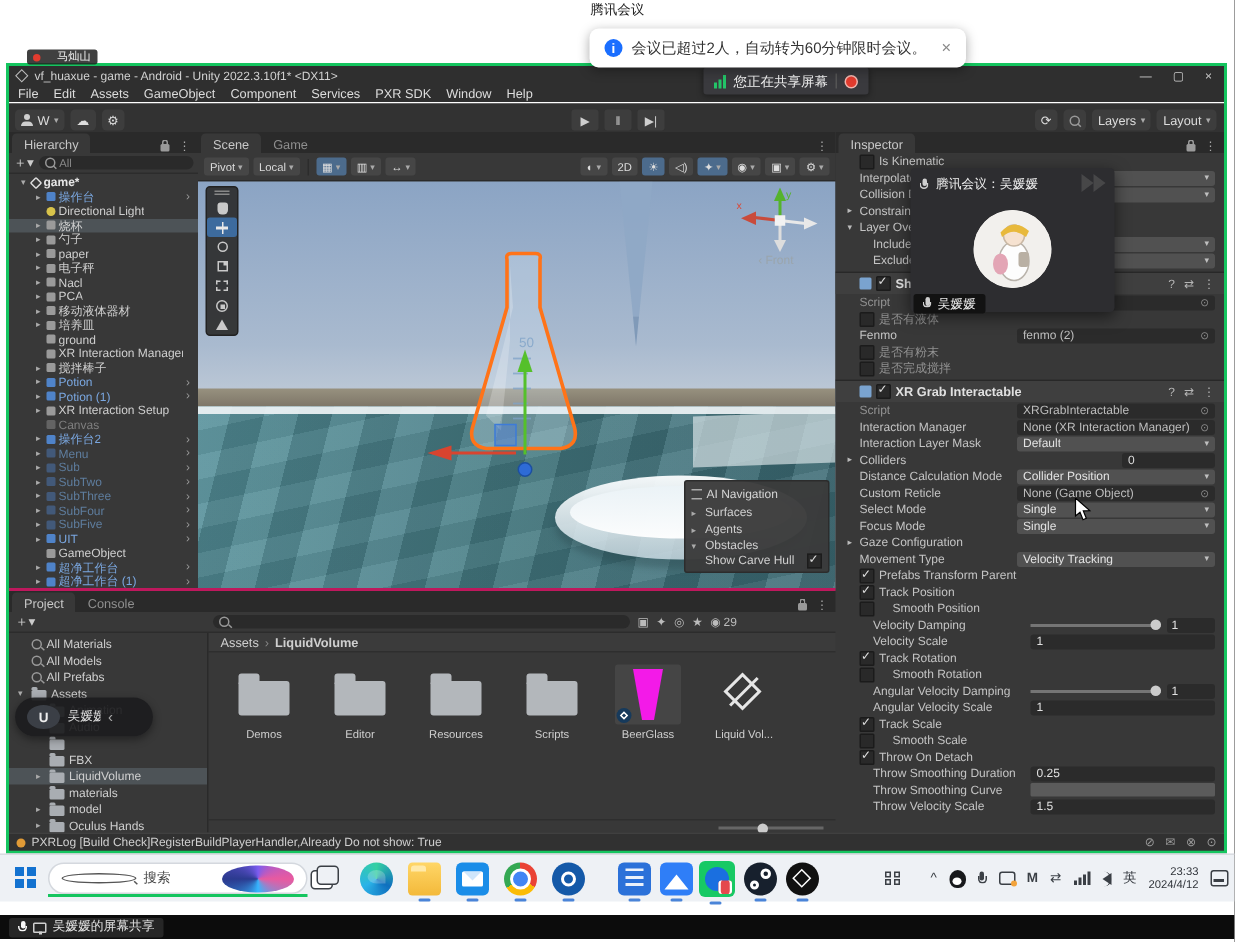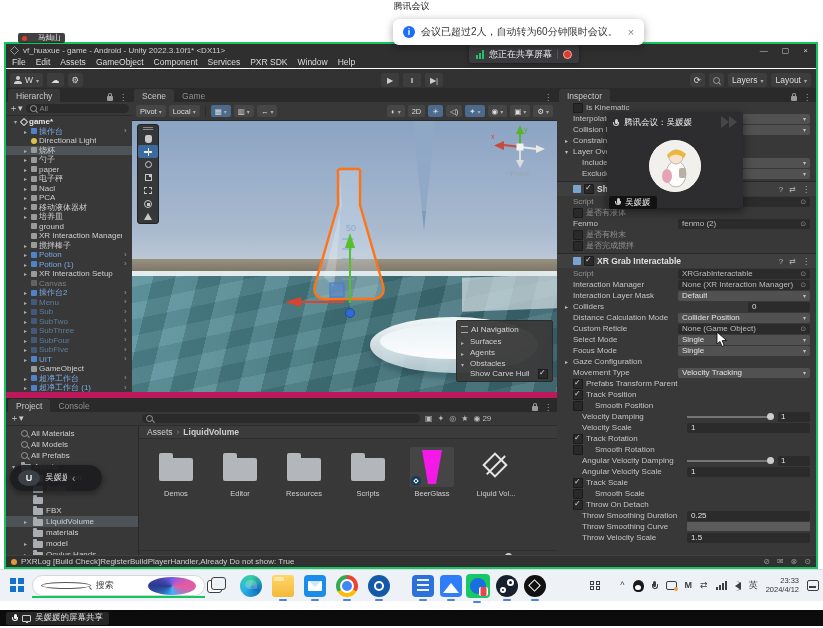--- a/index.html
+++ b/index.html
@@ -189,21 +189,21 @@
   .wm{position:absolute;right:4px;top:4px;width:18px;height:12px;opacity:.35}
   .wm::before,.wm::after{content:"";position:absolute;top:0;width:0;height:0;border-top:6px solid transparent;
        border-bottom:6px solid transparent;border-left:8px solid #777}
   .wm::after{left:8px}
   .avatar{position:absolute;left:42px;top:28px;width:52px;height:52px;border-radius:50%;overflow:hidden;background:#f1efec}
   .mini-pill{position:absolute;left:603px;top:152px;height:13px;background:#121212;border-radius:2px;
        display:flex;align-items:center;gap:4px;padding:0 6px;z-index:26}
   .mini-pill span{font-size:8.5px;color:#e8e8e8}
 
   
-  .project{position:absolute;left:0;top:348px;width:551px;height:163px;background:#383838;border-top:6px solid #be185d}
+  .project{position:absolute;left:0;top:348px;width:551px;height:163px;background:#383838;border-top:2px solid #be185d}
   .prj-row2{height:13px;display:flex;align-items:center;border-bottom:1px solid #2c2c2c}
   .prj-row2 .left{width:130px;display:flex;align-items:center;gap:3px;padding:0 4px;box-sizing:border-box}
   .prj-row2 .right{flex:1;display:flex;align-items:center;gap:5px;padding:0 6px}
   .prj-body{display:flex;height:135px}
   .ptree{width:132px;border-right:1px solid #2a2a2a;overflow:hidden;padding-top:2px;position:relative}
   .prow{height:11px;display:flex;align-items:center;gap:3px;padding-left:6px}
   .prow[data-depth="1"]{padding-left:18px}
   .prow[data-selected="true"]{background:#4d5357}
   .prow .arr{width:6px;font-size:6px;color:#aaa}
   .prow .lbl{font-size:8px;color:#cfcfcf;white-space:nowrap}

